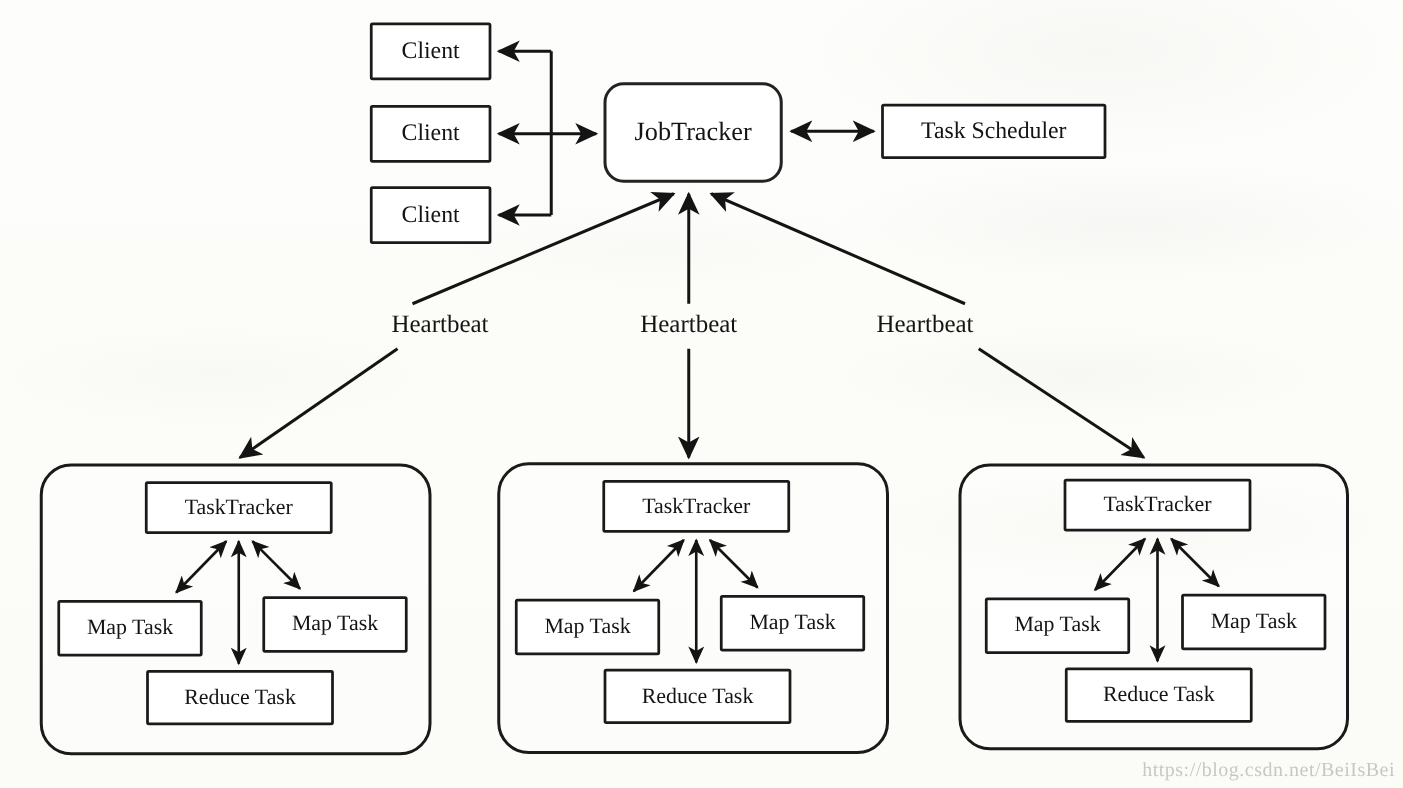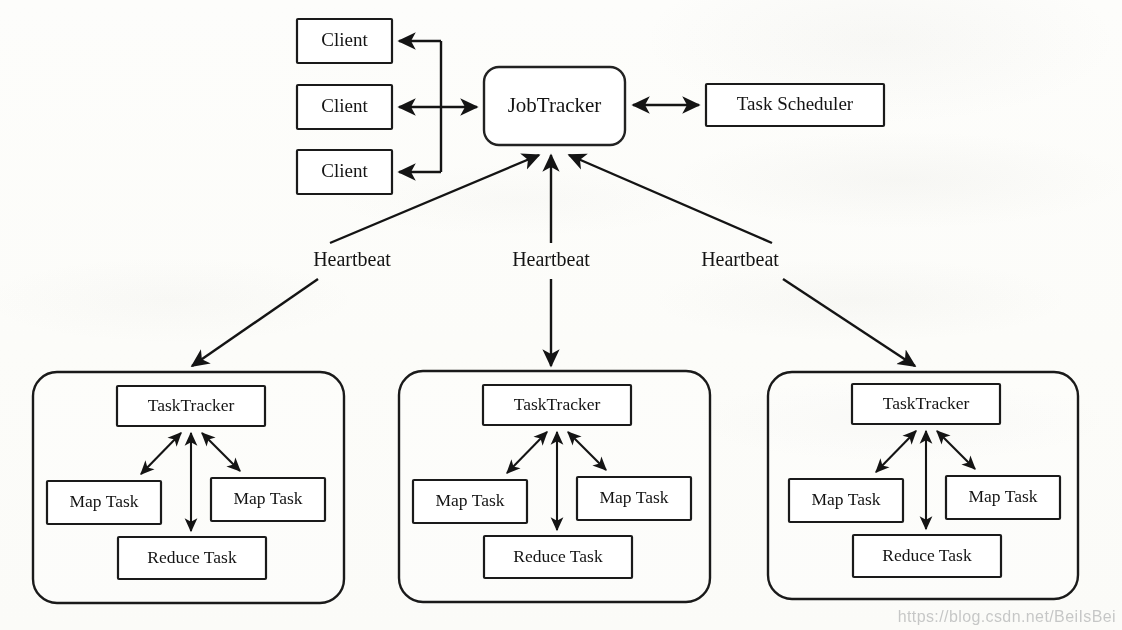--- a/index.html
+++ b/index.html
@@ -74,21 +74,21 @@
   }
   .link-thin {
     stroke: #141414;
     stroke-width: 2.1;
     fill: none;
   }
   .watermark {
     position: absolute;
     right: 6px;
     bottom: 4px;
-    font-family: Liberation Sans, sans-serif;
+    font-family: Liberation Serif, serif;
     font-size: 16px;
     letter-spacing: 0.4px;
     color: rgba(120,122,126,0.40);
     user-select: none;
     pointer-events: none;
     white-space: nowrap;
   }
   .bleed {
     position: absolute;
     font-family: "Liberation Serif", "DejaVu Serif", serif;

